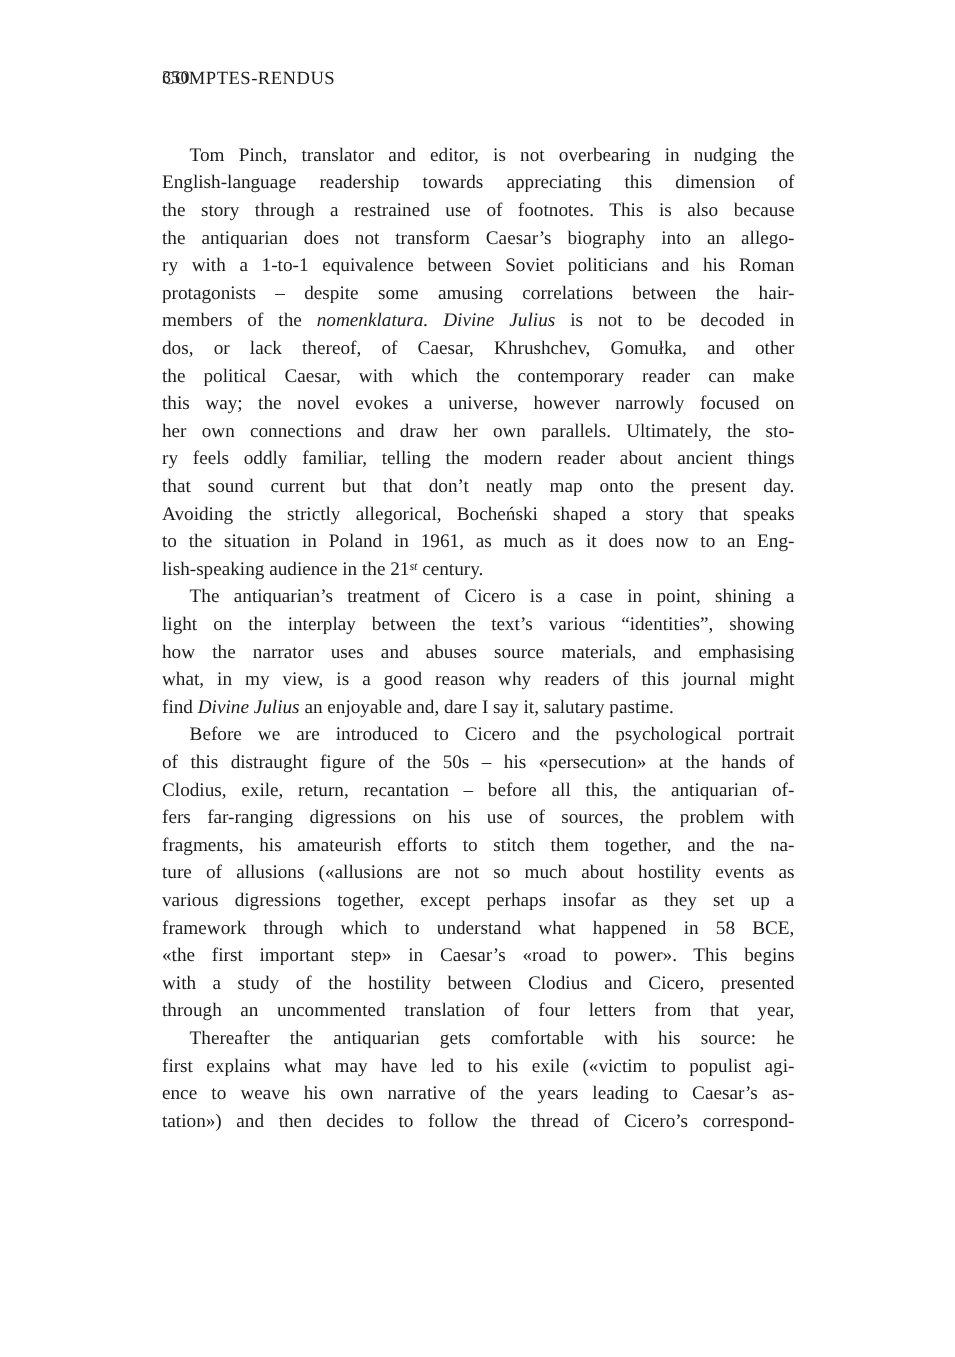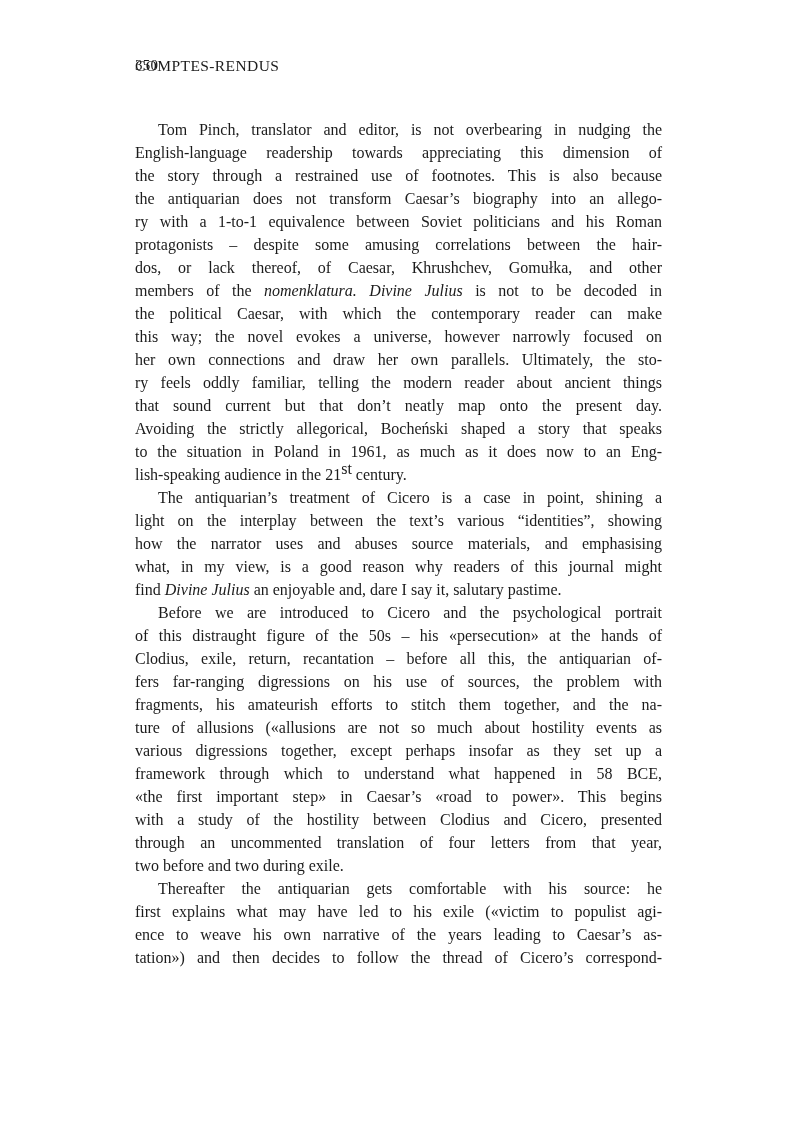--- a/index.html
+++ b/index.html
@@ -55,43 +55,44 @@
   .line.final {
     text-align-last: auto;
   }
   .line.indent {
     text-indent: 23px;
   }
   .line i {
     font-style: italic;
   }
   .line sup {
-    font-size: 16px;
+    font-size: 10px;
     line-height: 0;
     vertical-align: 0.38em;
+    font-style: italic;
   }
 </style>
 </head>
 <body>
 
 <div class="page">
   <div class="header">
     <span class="page-num">350</span>
     <span class="running-head">COMPTES-RENDUS</span>
   </div>
   <div class="body-text" id="body-text">
       <div class="par">
         <div class="line indent"><span>Tom Pinch, translator and editor, is not overbearing in nudging the</span></div>
         <div class="line"><span>English-language readership towards appreciating this dimension of</span></div>
         <div class="line"><span>the story through a restrained use of footnotes. This is also because</span></div>
         <div class="line"><span>the antiquarian does not transform Caesar’s biography into an allego-</span></div>
         <div class="line"><span>ry with a 1-to-1 equivalence between Soviet politicians and his Roman</span></div>
         <div class="line"><span>protagonists – despite some amusing correlations between the hair-</span></div>
+        <div class="line"><span>members of the </span><i>nomenklatura. Divine Julius</i><span> is not to be decoded in</span></div>
         <div class="line"><span>dos, or lack thereof, of Caesar, Khrushchev, Gomułka, and other</span></div>
-        <div class="line"><span>members of the </span><i>nomenklatura. Divine Julius</i><span> is not to be decoded in</span></div>
         <div class="line"><span>the political Caesar, with which the contemporary reader can make</span></div>
         <div class="line"><span>this way; the novel evokes a universe, however narrowly focused on</span></div>
         <div class="line"><span>her own connections and draw her own parallels. Ultimately, the sto-</span></div>
         <div class="line"><span>ry feels oddly familiar, telling the modern reader about ancient things</span></div>
         <div class="line"><span>that sound current but that don’t neatly map onto the present day.</span></div>
         <div class="line"><span>Avoiding the strictly allegorical, Bocheński shaped a story that speaks</span></div>
         <div class="line"><span>to the situation in Poland in 1961, as much as it does now to an Eng-</span></div>
         <div class="line final"><span>lish-speaking audience in the 21</span><sup>st</sup><span> century.</span></div>
       </div>
       <div class="par">
@@ -106,21 +107,20 @@
         <div class="line"><span>of this distraught figure of the 50s – his «persecution» at the hands of</span></div>
         <div class="line"><span>Clodius, exile, return, recantation – before all this, the antiquarian of-</span></div>
         <div class="line"><span>fers far-ranging digressions on his use of sources, the problem with</span></div>
         <div class="line"><span>fragments, his amateurish efforts to stitch them together, and the na-</span></div>
         <div class="line"><span>ture of allusions («allusions are not so much about hostility events as</span></div>
         <div class="line"><span>various digressions together, except perhaps insofar as they set up a</span></div>
         <div class="line"><span>framework through which to understand what happened in 58 BCE,</span></div>
         <div class="line"><span>«the first important step» in Caesar’s «road to power». This begins</span></div>
         <div class="line"><span>with a study of the hostility between Clodius and Cicero, presented</span></div>
         <div class="line"><span>through an uncommented translation of four letters from that year,</span></div>
-        <div class="line final"><span>two before and two during exile.</span></div>
       </div>
       <div class="par">
         <div class="line indent"><span>Thereafter the antiquarian gets comfortable with his source: he</span></div>
         <div class="line"><span>first explains what may have led to his exile («victim to populist agi-</span></div>
         <div class="line"><span>ence to weave his own narrative of the years leading to Caesar’s as-</span></div>
         <div class="line"><span>tation») and then decides to follow the thread of Cicero’s correspond-</span></div>
       </div>
     </div>
 </div>
 

